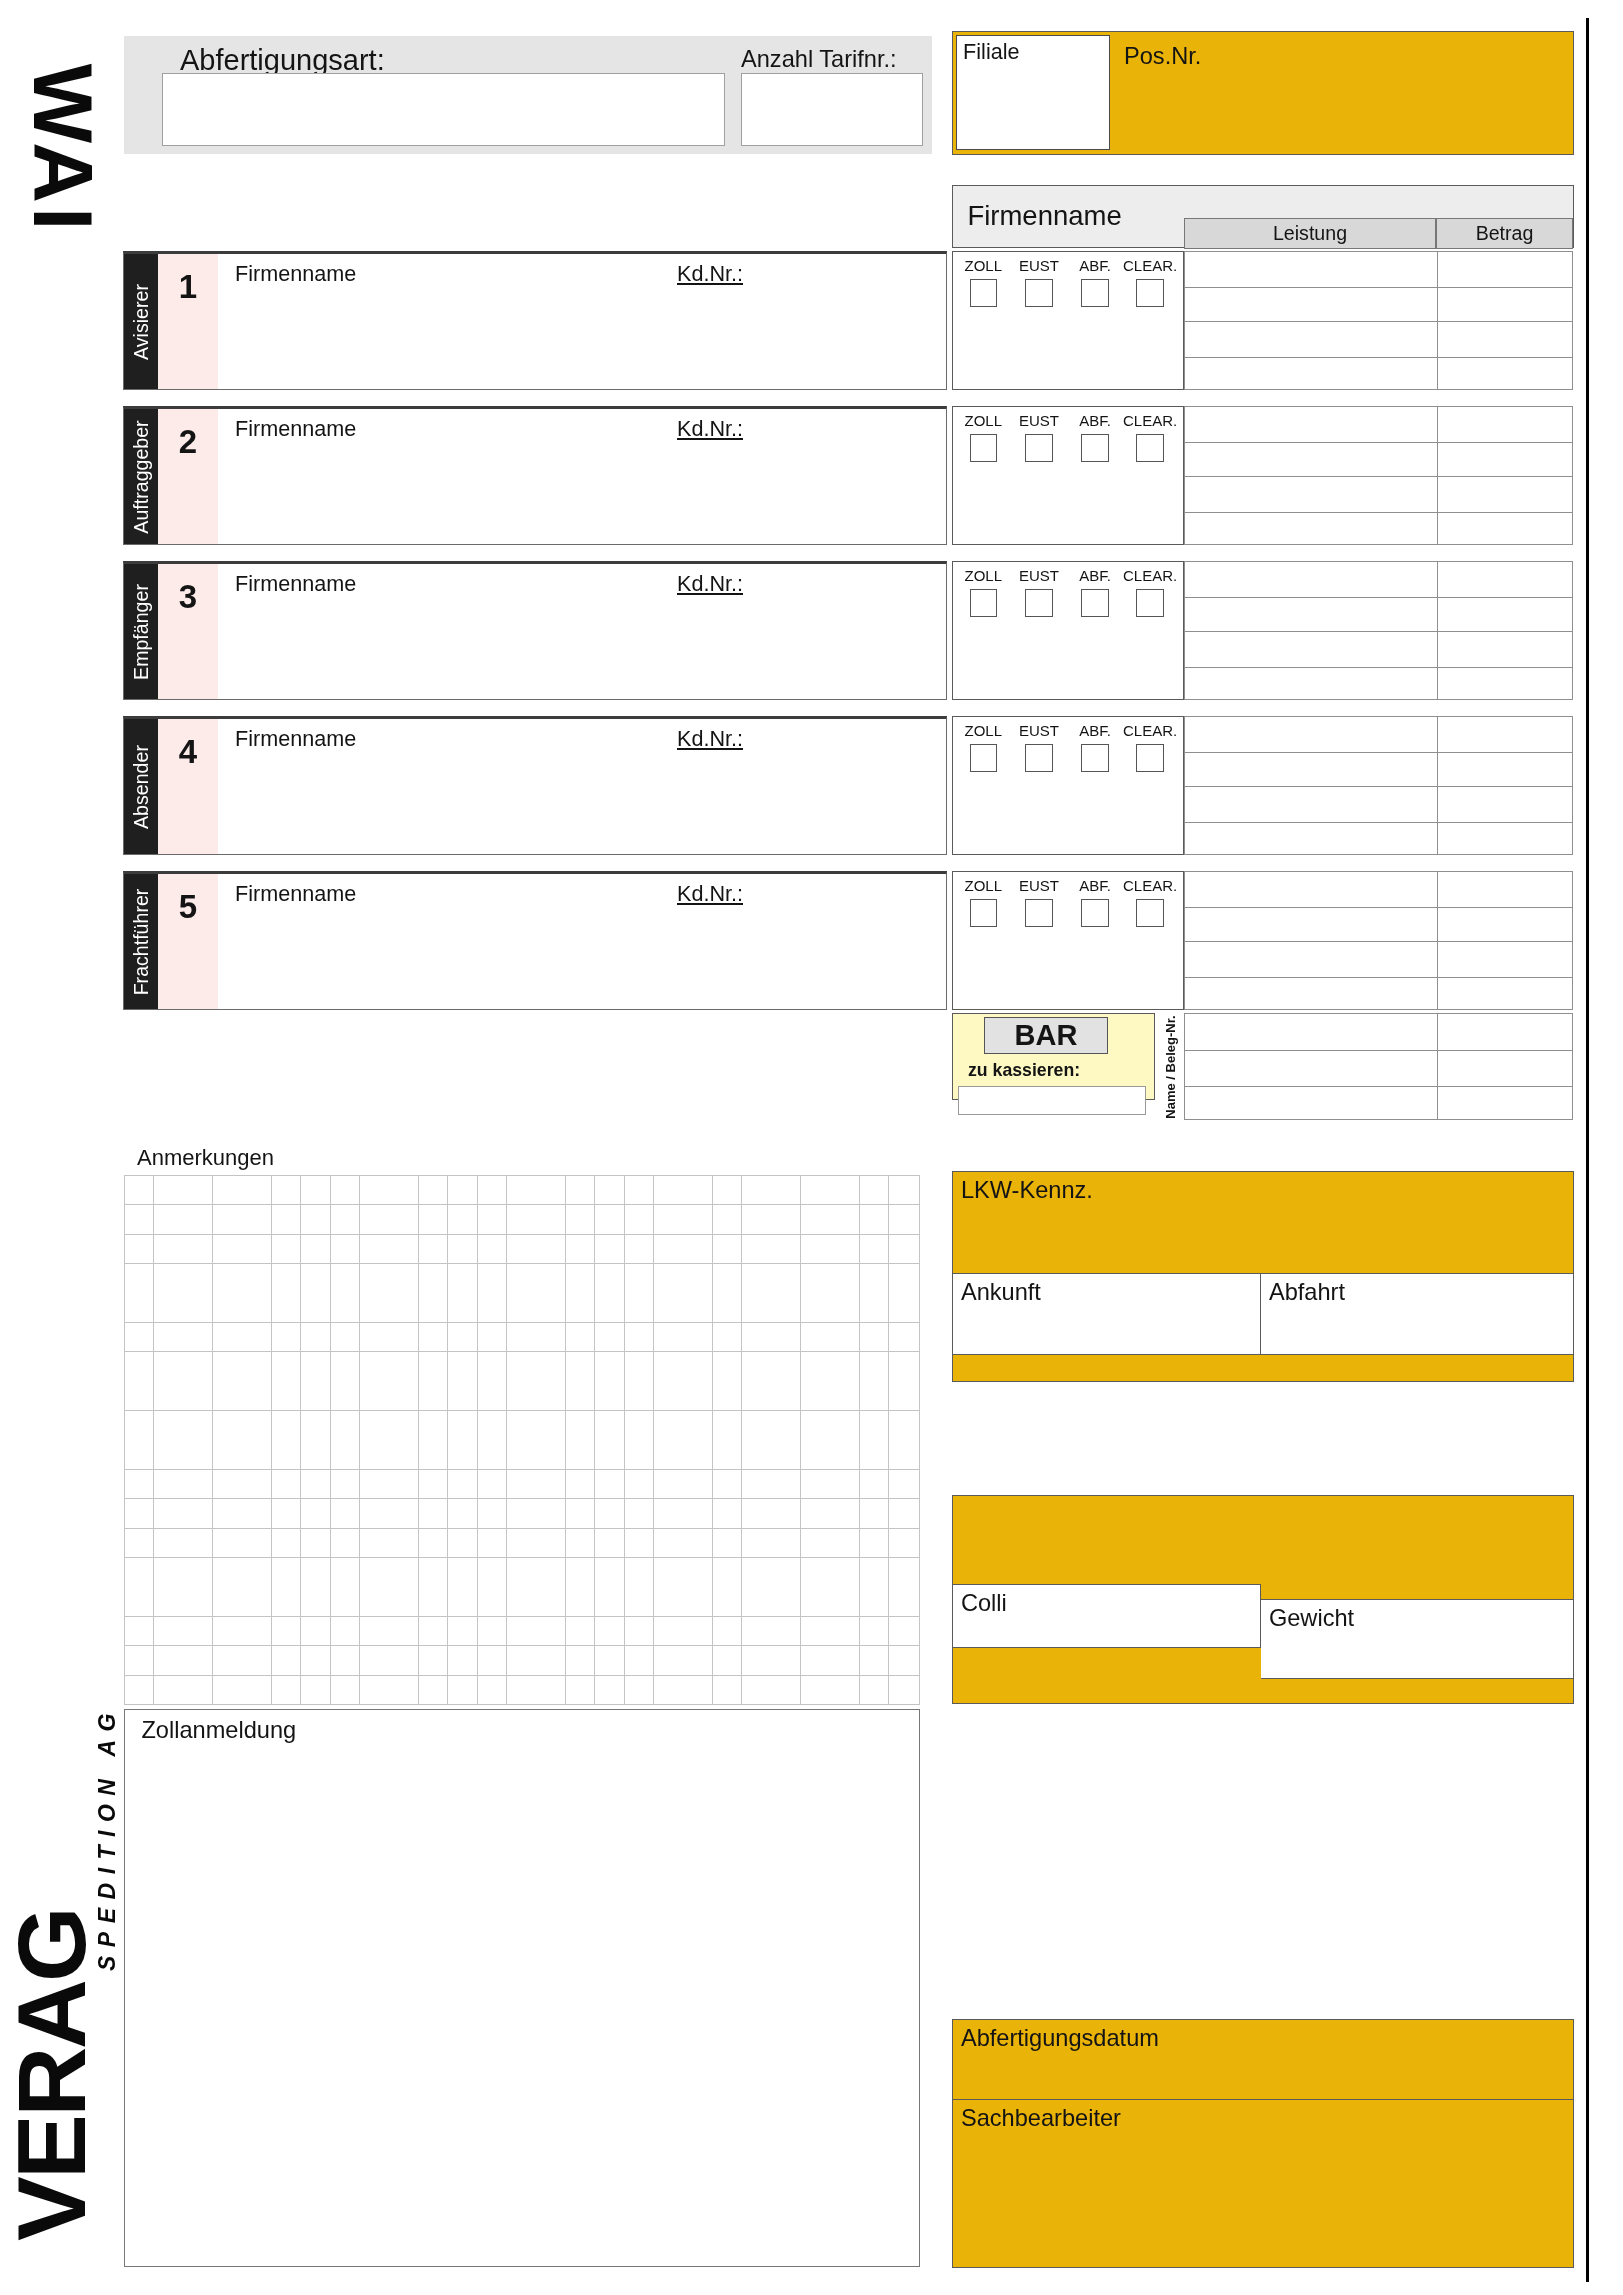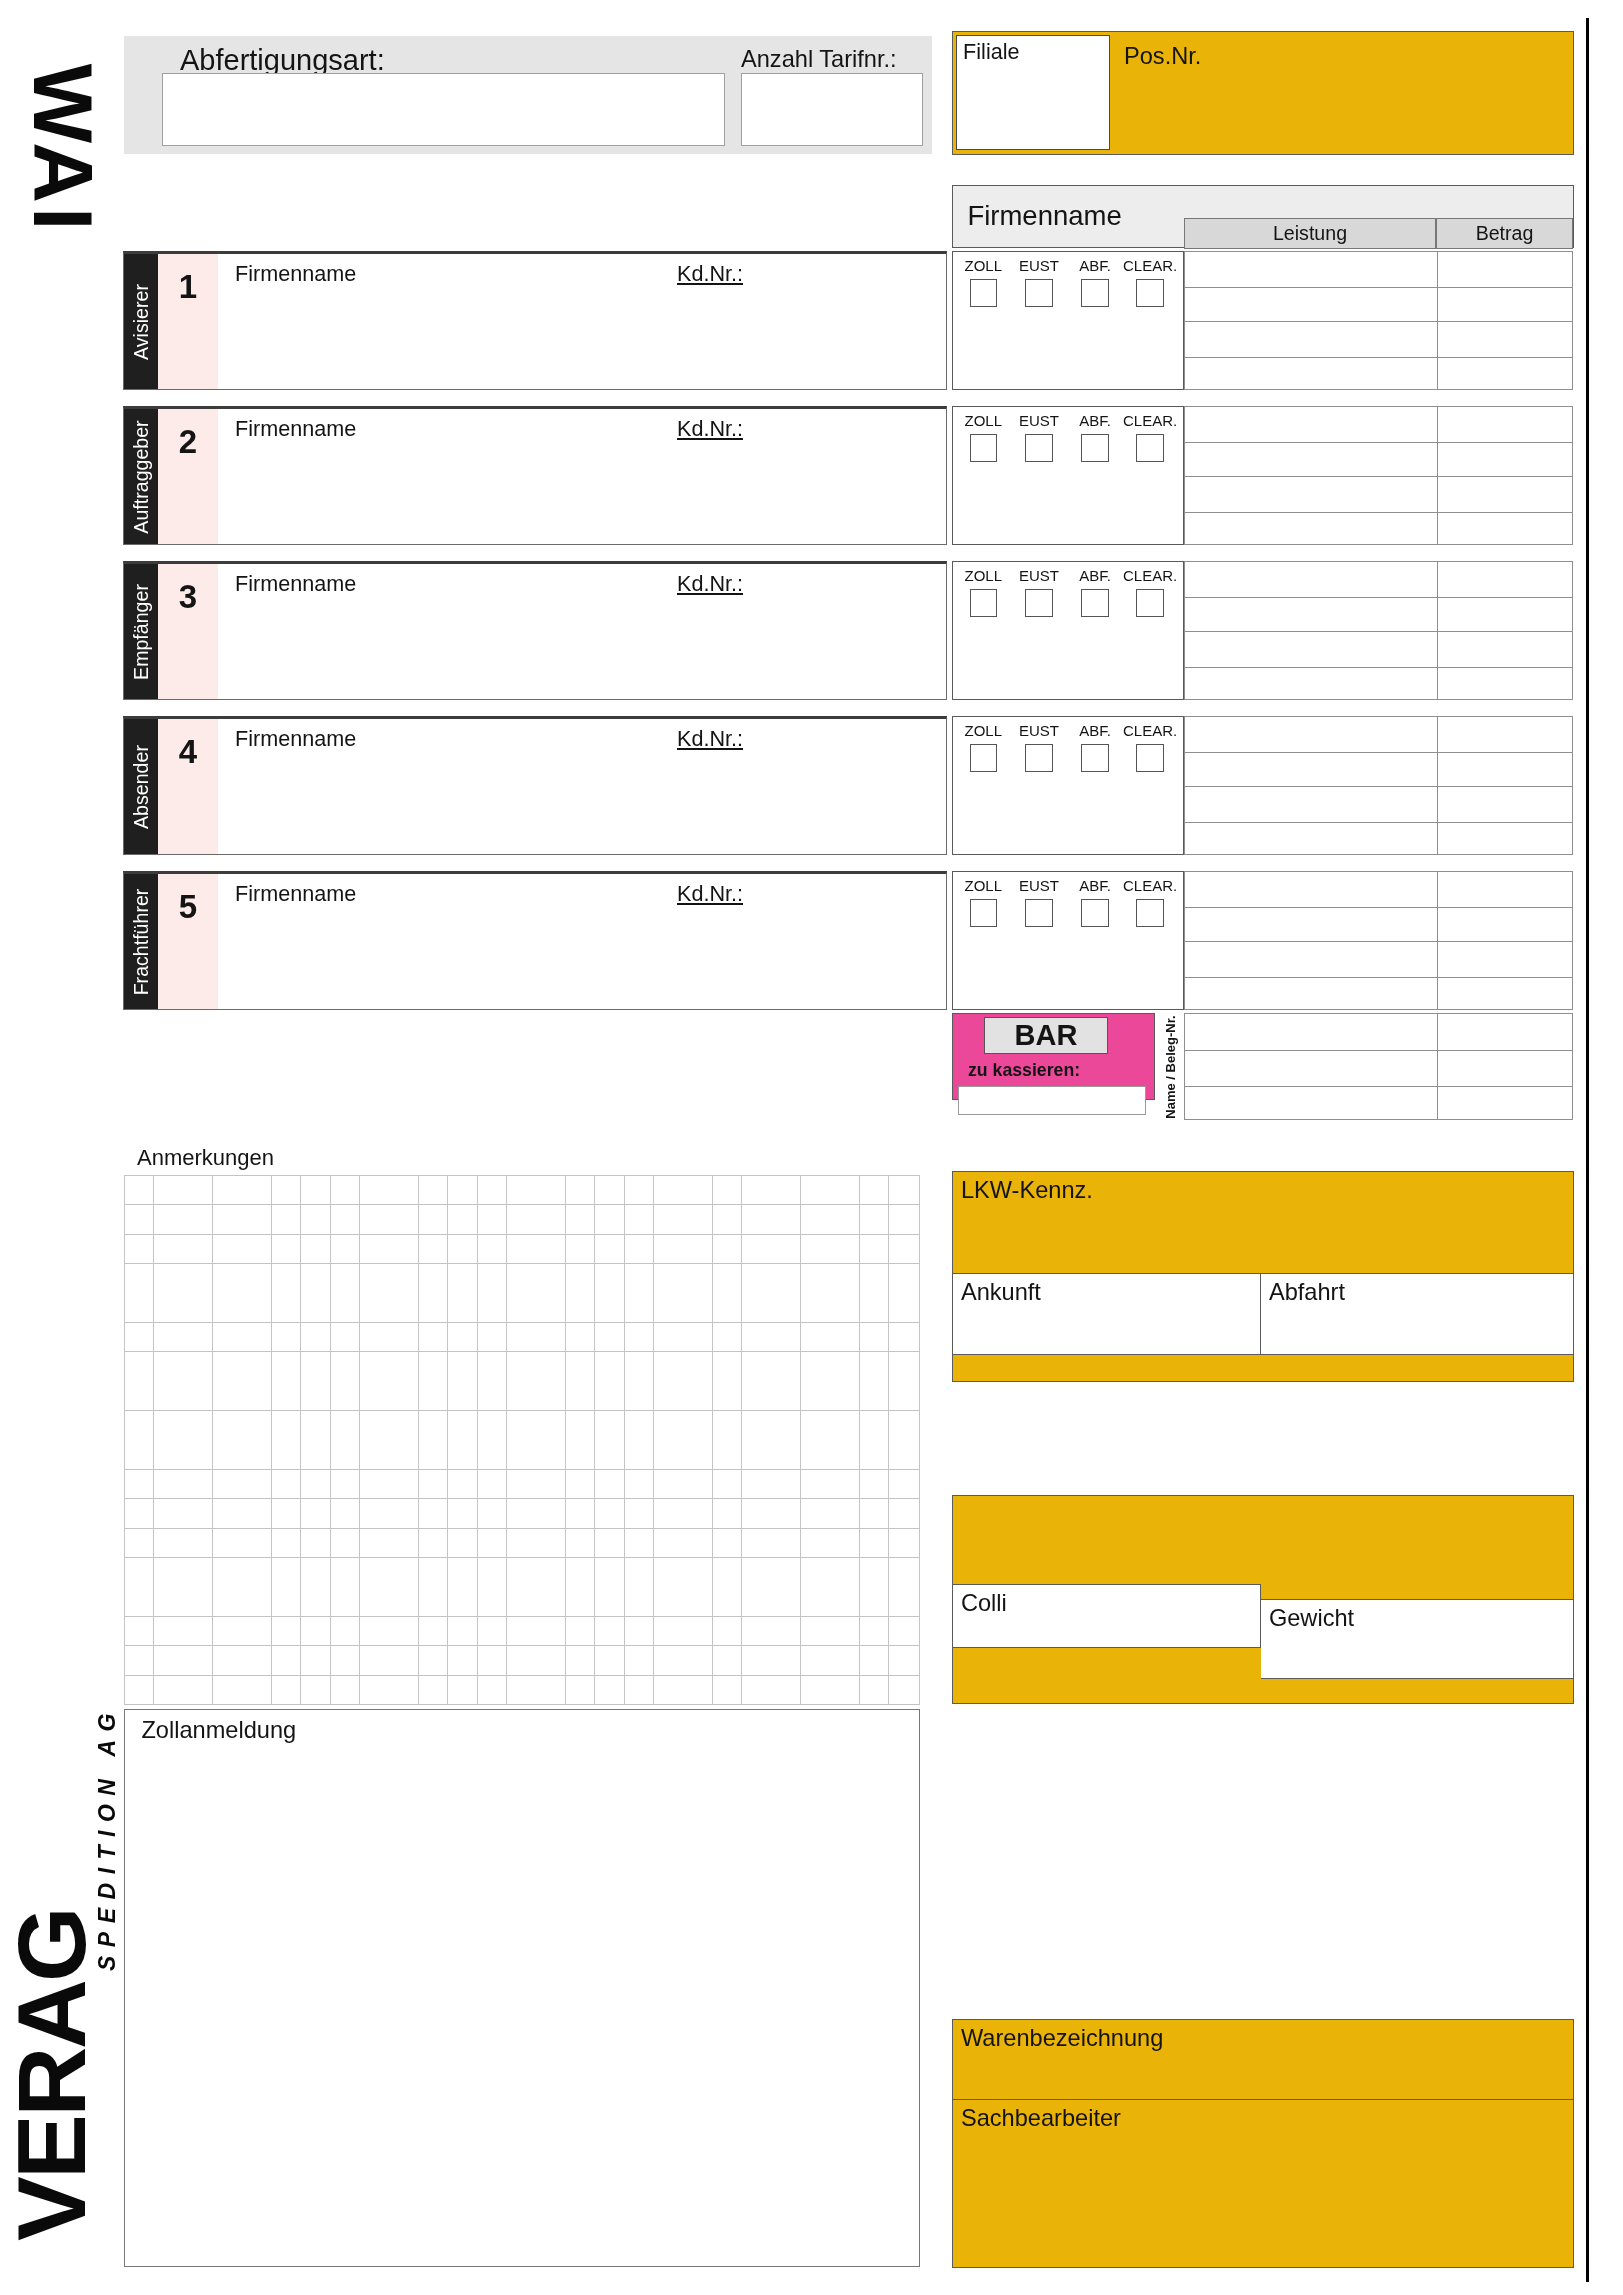--- a/index.html
+++ b/index.html
@@ -64,21 +64,21 @@
   .check-label { font-size:15px; display:block; }
   .checkbox    { width:27.5px; height:27.5px; border:1.3px solid #555; margin:5.2px auto 0; background:#fff; }
 
   
   .bill-block { left:1184px; width:389px; height:139px; border:0.7px solid #8f8f8f; background:#fff; }
   .bb-vline { position:absolute; left:252px; top:0; bottom:0; width:0.7px; background:#8f8f8f; }
   .bb-hline { position:absolute; left:0; right:0; height:0.7px; background:#8f8f8f; }
   .bar-bill { top:1013px; height:107px; }
 
   
-  .bar-box { left:952px; top:1013px; width:203px; height:87px; border:1.3px solid #5a5a5a; background:#ec4899; }
+  .bar-box { left:952px; top:1013px; width:203px; height:87px; border:1.3px solid #5a5a5a; background:#fef9c3; }
   .bar-title-box { position:absolute; left:31px; top:3.3px; width:124px; height:37px; background:#e2e2e2; border:1.3px solid #555;
                    text-align:center; line-height:34px; font-size:29px; font-weight:bold; }
   .zu-kassieren { position:absolute; left:15px; top:46px; font-size:17.7px;font-weight:bold; }
   .bar-amount-field { position:absolute; left:5.2px; top:72px; width:188px; height:29px; border:0.7px solid #9a9a9a; background:#fff; }
   .name-beleg-strip { left:1155px; top:1013px; width:29.4px; height:107px; }
   .name-beleg-text { font-size:13px; font-weight:bold; }
 
   
   .anmerkungen-label { left:137px; top:1145px; font-size:22px; }
   .notes-grid { left:124px; top:1175px; width:796px; height:530px; background:#fff;
@@ -353,21 +353,21 @@
       <span class="panel-label">Gewicht</span>
     </div>
   </div>
 
   <div class="abs zoll-box">
     <span class="zoll-label">Zollanmeldung</span>
   </div>
 
   <div class="abs panel" style="top:2019px;height:249px">
     <div class="panel-top-field" style="height:79px">
-      <span class="panel-label">Warenbezeichnung</span>
+      <span class="panel-label">Abfertigungsdatum</span>
     </div>
     <div class="bottom-cell">
       <span class="panel-label">Sachbearbeiter</span>
     </div>
   </div>
 
 </div>
 
 
 </body></html>

